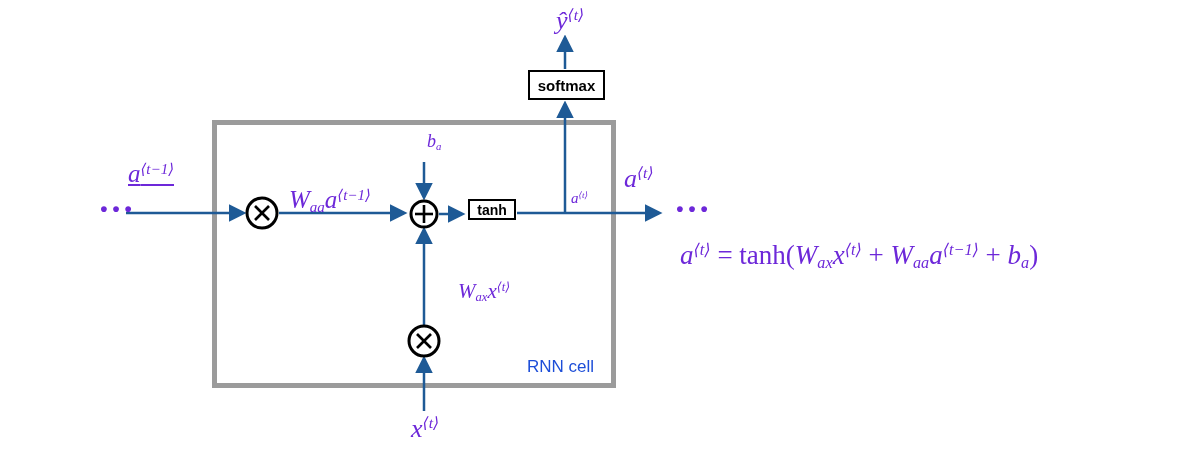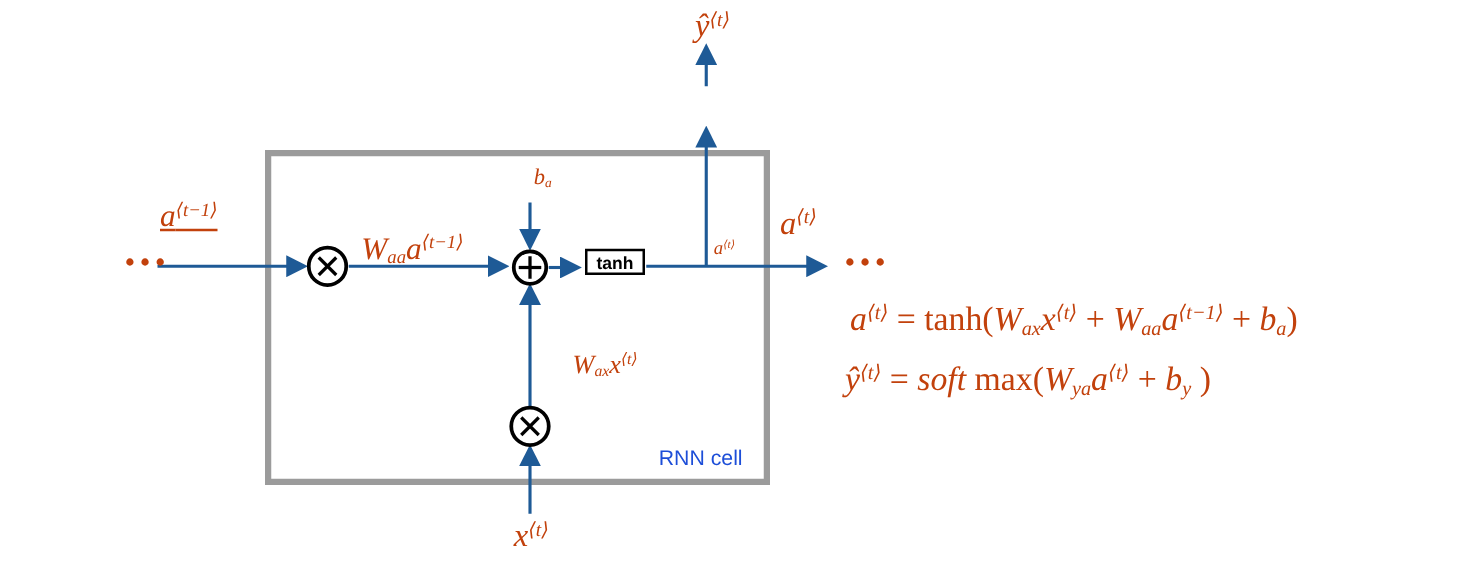--- a/index.html
+++ b/index.html
@@ -1,21 +1,21 @@
 <!DOCTYPE html>
 <html><head>
 <meta charset="utf-8">
 <style>
   html,body{margin:0;padding:0;background:#ffffff;}
   .canvas{position:relative;width:1185px;height:466px;background:#ffffff;overflow:hidden;
           font-family:"Liberation Sans",sans-serif;}
   .cell-box{position:absolute;left:212px;top:120px;width:404px;height:268px;
             border:5px solid #9b9b9b;box-sizing:border-box;background:transparent;z-index:1;}
   .wires{position:absolute;left:0;top:0;z-index:2;}
-  .lbl{position:absolute;z-index:3;color:#c2410c;white-space:nowrap;line-height:1.15;}
+  .lbl{position:absolute;z-index:3;color:#6d28d9;white-space:nowrap;line-height:1.15;}
   .math{font-family:"Liberation Serif","DejaVu Serif",serif;font-style:italic;}
   .math sup{font-size:0.60em;vertical-align:0.55em;letter-spacing:0;}
   .math sub{font-size:0.60em;vertical-align:-0.25em;}
   .math .roman{font-style:normal;}
   .dots{font-family:"Liberation Serif","DejaVu Serif",serif;font-weight:bold;font-size:36px;}
   .opbox{position:absolute;z-index:3;border:2px solid #000;background:#fff;box-sizing:border-box;
          display:flex;align-items:center;justify-content:center;
          font-family:"Liberation Sans",sans-serif;font-weight:bold;color:#000;}
   .cell-label{font-size:17px;color:#1d4ed8;}
 </style>
@@ -59,31 +59,33 @@
     <g>
       <circle cx="424" cy="341" r="15" fill="#ffffff" stroke="#000000" stroke-width="3"></circle>
       <line x1="417" y1="334" x2="431" y2="348" stroke="#000000" stroke-width="2.6"></line>
       <line x1="417" y1="348" x2="431" y2="334" stroke="#000000" stroke-width="2.6"></line>
     </g>
   </svg>
 
   <div class="opbox" style="left:468px;top:199px;width:48px;height:21px;font-size:14px;">
     <span>tanh</span>
   </div>
+  <div class="opbox" style="left:528px;top:70px;width:77px;height:30px;font-size:15px;">
+    <span>softmax</span>
+  </div>
 
   <div class="lbl dots" style="left:98px;top:180px;">…</div>
   <div class="lbl dots" style="left:674px;top:180px;">…</div>
 
   <div class="lbl math" style="left:128px;top:160px;font-size:25px;text-decoration:underline;"><span>a</span><sup>⟨t−1⟩</sup></div>
   <div class="lbl math" style="left:289px;top:186px;font-size:25px;"><span>W</span><sub>aa</sub><span>a</span><sup>⟨t−1⟩</sup></div>
   <div class="lbl math" style="left:427px;top:131px;font-size:18px;"><span>b</span><sub>a</sub></div>
   <div class="lbl math" style="left:434px;top:279px;font-size:21px;margin-left:24px;"><span>W</span><sub>ax</sub><span>x</span><sup>⟨t⟩</sup></div>
   <div class="lbl math" style="left:411px;top:414px;font-size:26px;"><span>x</span><sup>⟨t⟩</sup></div>
   <div class="lbl math" style="left:571px;top:190px;font-size:15px;"><span>a</span><sup>⟨t⟩</sup></div>
   <div class="lbl math" style="left:624px;top:164px;font-size:26px;"><span>a</span><sup>⟨t⟩</sup></div>
   <div class="lbl math" style="left:556px;top:6px;font-size:26px;"><span>ŷ</span><sup>⟨t⟩</sup></div>
 
   <div class="lbl cell-label" style="left:527px;top:357px;">RNN cell</div>
 
   <div class="lbl math" style="left:680px;top:240px;font-size:27px;"><span>a</span><sup>⟨t⟩</sup><span class="roman"> = tanh(</span><span>W</span><sub>ax</sub><span>x</span><sup>⟨t⟩</sup><span class="roman"> + </span><span>W</span><sub>aa</sub><span>a</span><sup>⟨t−1⟩</sup><span class="roman"> + </span><span>b</span><sub>a</sub><span class="roman">)</span></div>
-  <div class="lbl math" style="left:676px;top:288px;font-size:27px;"><span>ŷ</span><sup>⟨t⟩</sup><span class="roman"> = </span><span>soft</span><span class="roman"> max(</span><span>W</span><sub>ya</sub><span>a</span><sup>⟨t⟩</sup><span class="roman"> + </span><span>b</span><sub>y</sub><span class="roman"> )</span></div>
 
 </div>
 
 </body></html>

